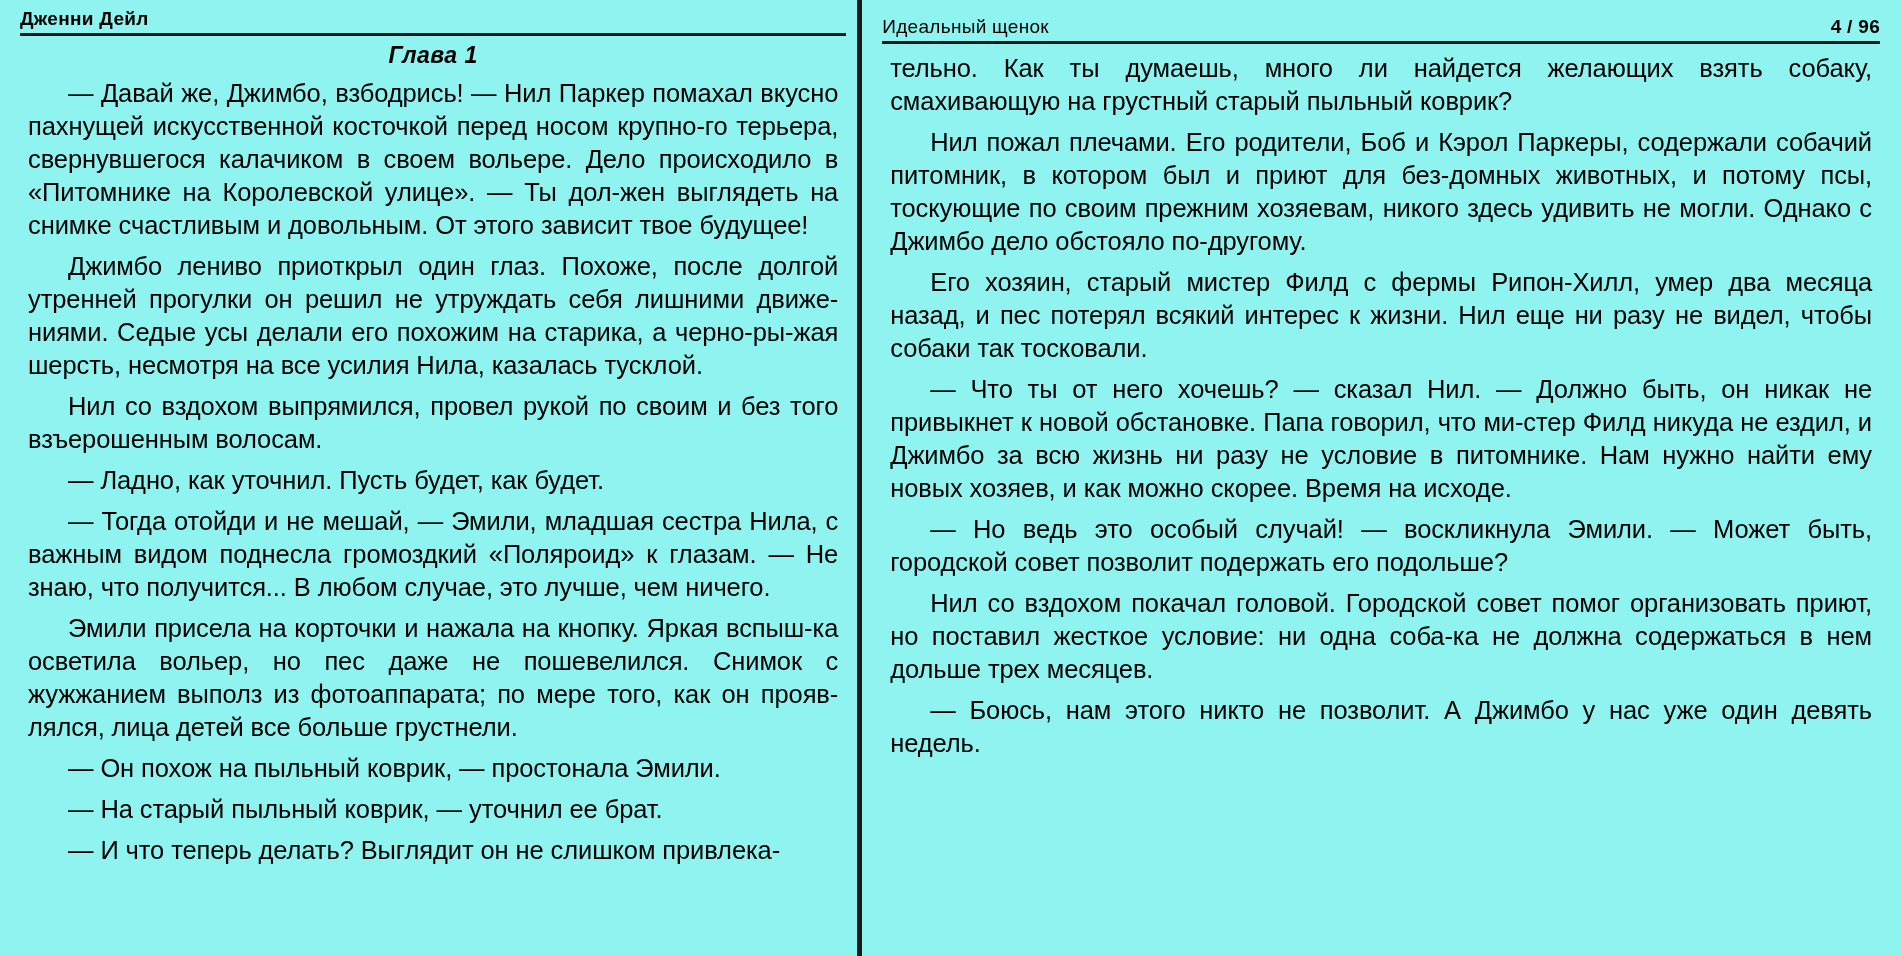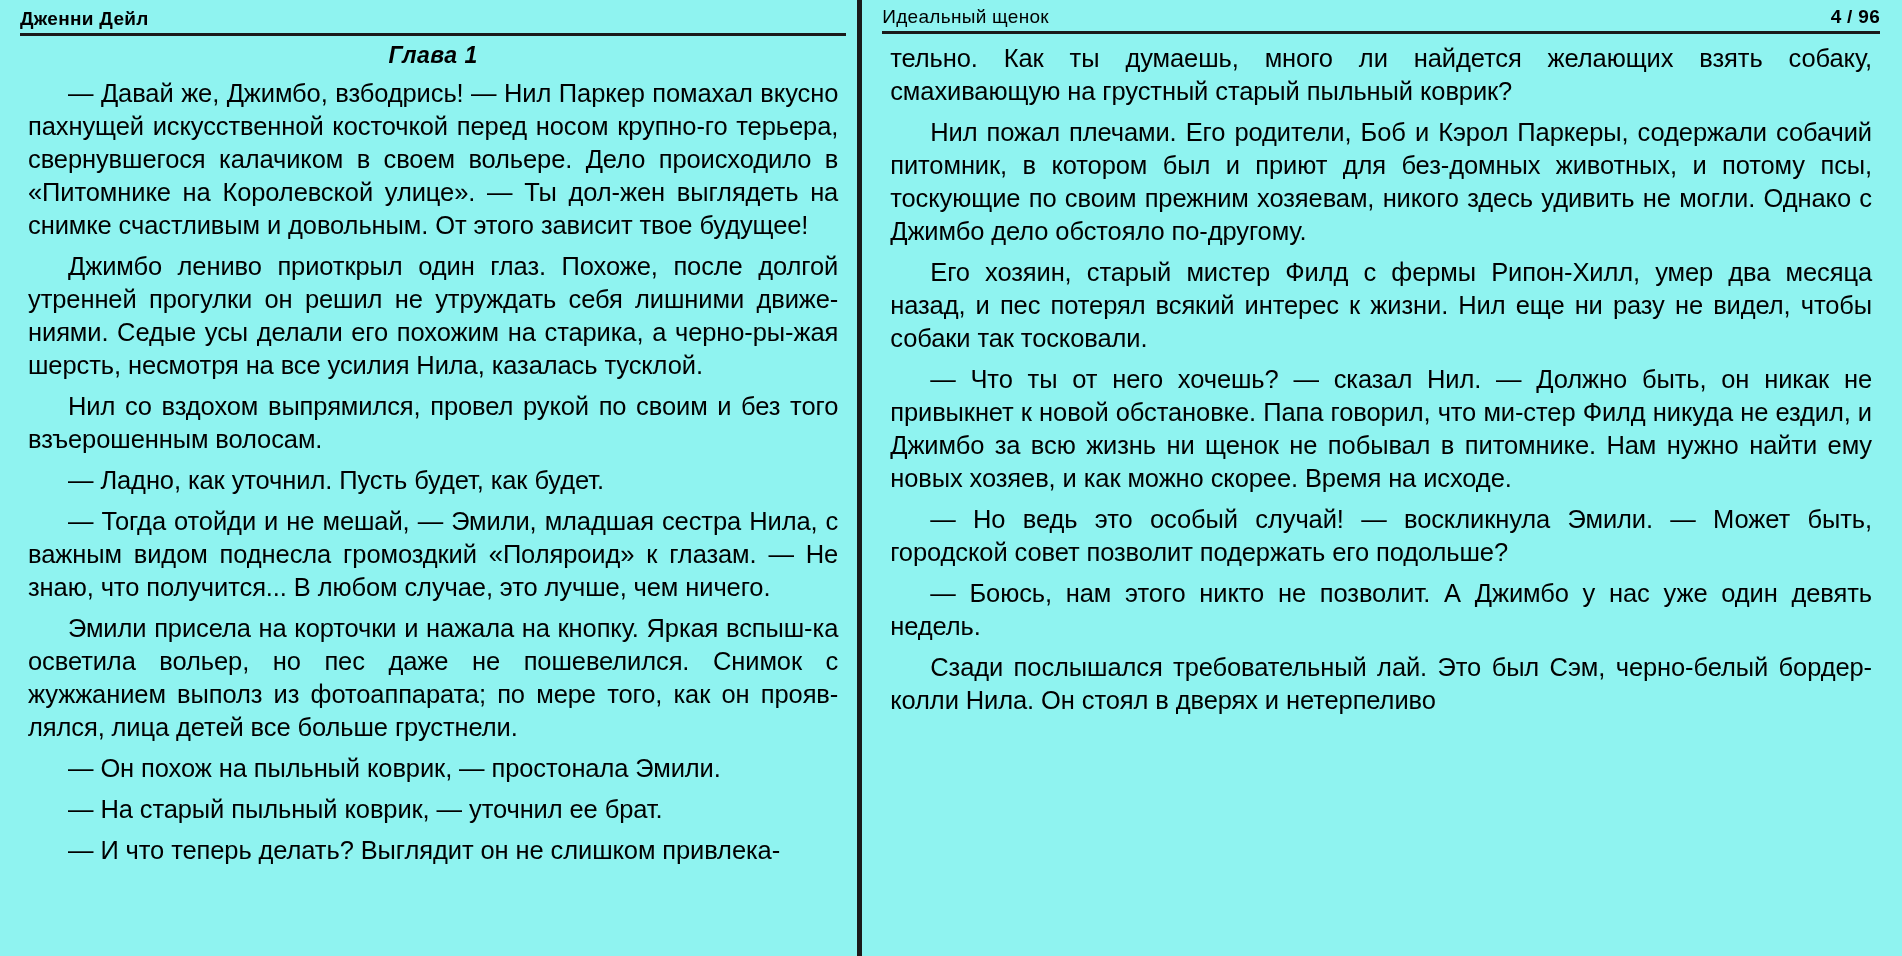--- a/index.html
+++ b/index.html
@@ -27,21 +27,21 @@
     position: relative;
     background: #8ff3f0;
   }
   .page-left {
     width: 951px;
     padding: 8px 11px 0 20px;
     border-right: 5px solid #1a1a1a;
   }
   .page-right {
     width: 1147px;
-    padding: 6px 22px 0 20px;
+    padding: 16px 22px 0 20px;
   }
   .header {
     display: flex;
     justify-content: space-between;
     align-items: flex-end;
     font-size: 19px;
     font-weight: bold;
     letter-spacing: 0.3px;
     padding-bottom: 3px;
     border-bottom: 3px solid #1a1a1a;
@@ -110,19 +110,19 @@
 
   <div class="page page-right">
     <div class="header">
       <span class="header-left">Идеальный щенок</span>
       <span class="header-right">4 / 96</span>
     </div>
 
     <p class="para" style="text-indent:0">тельно. Как ты думаешь, много ли найдется желающих взять собаку, смахивающую на грустный старый пыльный коврик?</p>
     <p class="para">Нил пожал плечами. Его родители, Боб и Кэрол Паркеры, содержали собачий питомник, в котором был и приют для без-домных животных, и потому псы, тоскующие по своим прежним хозяевам, никого здесь удивить не могли. Однако с Джимбо дело обстояло по-другому.</p>
     <p class="para">Его хозяин, старый мистер Филд с фермы Рипон-Хилл, умер два месяца назад, и пес потерял всякий интерес к жизни. Нил еще ни разу не видел, чтобы собаки так тосковали.</p>
-    <p class="para">— Что ты от него хочешь? — сказал Нил. — Должно быть, он никак не привыкнет к новой обстановке. Папа говорил, что ми-стер Филд никуда не ездил, и Джимбо за всю жизнь ни щенок не побывал в питомнике. Нам нужно найти ему новых хозяев, и как можно скорее. Время на исходе.</p>
+    <p class="para">— Что ты от него хочешь? — сказал Нил. — Должно быть, он никак не привыкнет к новой обстановке. Папа говорил, что ми-стер Филд никуда не ездил, и Джимбо за всю жизнь ни разу не условие в питомнике. Нам нужно найти ему новых хозяев, и как можно скорее. Время на исходе.</p>
     <p class="para">— Но ведь это особый случай! — воскликнула Эмили. — Может быть, городской совет позволит подержать его подольше?</p>
+    <p class="para">Нил со вздохом покачал головой. Городской совет помог организовать приют, но поставил жесткое условие: ни одна соба-ка не должна содержаться в нем дольше трех месяцев.</p>
     <p class="para">— Боюсь, нам этого никто не позволит. А Джимбо у нас уже один девять недель.</p>
-    <p class="para">Сзади послышался требовательный лай. Это был Сэм, черно-белый бордер-колли Нила. Он стоял в дверях и нетерпеливо</p>
   </div>
 
 </div>
 
 </body></html>

